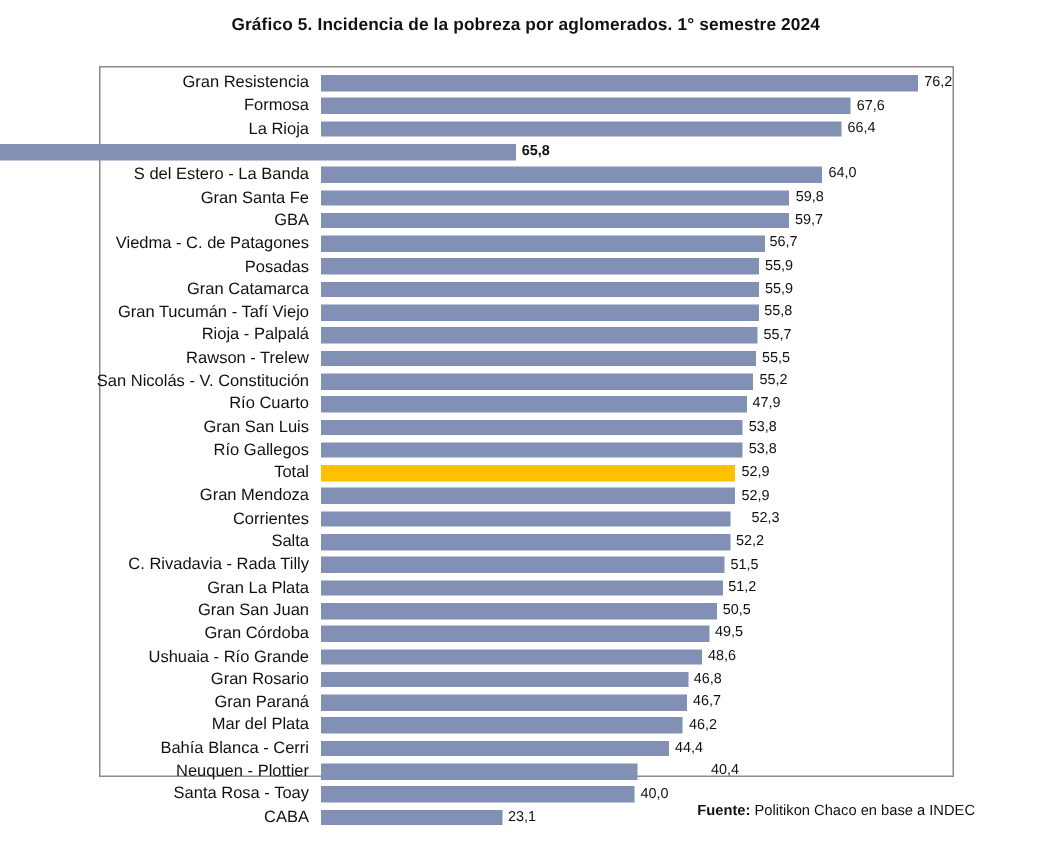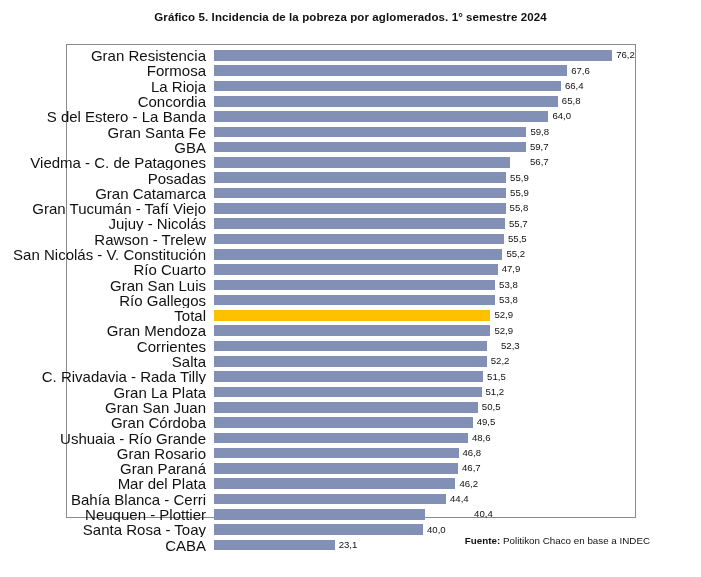--- a/index.html
+++ b/index.html
@@ -52,21 +52,21 @@
   .row {
     display: flex;
     align-items: center;
     height: 15.3px;
   }
   .row-label {
     width: 214px;
     text-align: right;
     padding-right: 8px;
     box-sizing: border-box;
-    font-size: 15px;
+    font-size: 11px;
     color: #111111;
     line-height: 1;
     white-space: nowrap;
     overflow: hidden;
   }
   .bar-track {
     position: relative;
     width: 418px;
     height: 15.3px;
   }
@@ -126,24 +126,23 @@
         </div>
       </div>
       <div class="row">
         <div class="row-label">La Rioja</div>
         <div class="bar-track">
           <div class="bar" style="width: 346.94px;"></div>
           <div class="bar-value" style="left: 350.94px;">66,4</div>
         </div>
       </div>
       <div class="row">
-        <div class="row-label">Concordia</div>
         <div class="bar-track">
           <div class="bar" style="width: 343.805px;"></div>
-          <div class="bar-value" style="left: 347.805px;">65,8</div>
+          <div class="bar-value" style="left: 347.805px; font-weight: bold;">65,8</div>
         </div>
       </div>
       <div class="row">
         <div class="row-label">S del Estero - La Banda</div>
         <div class="bar-track">
           <div class="bar" style="width: 334.4px;"></div>
           <div class="bar-value" style="left: 338.4px;">64,0</div>
         </div>
       </div>
       <div class="row">
@@ -157,21 +156,21 @@
         <div class="row-label">GBA</div>
         <div class="bar-track">
           <div class="bar" style="width: 311.933px;"></div>
           <div class="bar-value" style="left: 315.933px;">59,7</div>
         </div>
       </div>
       <div class="row">
         <div class="row-label">Viedma - C. de Patagones</div>
         <div class="bar-track">
           <div class="bar" style="width: 296.257px;"></div>
-          <div class="bar-value" style="left: 316px;">56,7</div>
+          <div class="bar-value" style="left: 299px;">56,7</div>
         </div>
       </div>
       <div class="row">
         <div class="row-label">Posadas</div>
         <div class="bar-track">
           <div class="bar" style="width: 292.077px;"></div>
           <div class="bar-value" style="left: 296.077px;">55,9</div>
         </div>
       </div>
       <div class="row">
@@ -182,21 +181,21 @@
         </div>
       </div>
       <div class="row">
         <div class="row-label">Gran Tucumán - Tafí Viejo</div>
         <div class="bar-track">
           <div class="bar" style="width: 291.555px;"></div>
           <div class="bar-value" style="left: 295.555px;">55,8</div>
         </div>
       </div>
       <div class="row">
-        <div class="row-label">Jujuy - Nicolás</div>
+        <div class="row-label">Rioja - Palpalá</div>
         <div class="bar-track">
           <div class="bar" style="width: 291.033px;"></div>
           <div class="bar-value" style="left: 295.033px;">55,7</div>
         </div>
       </div>
       <div class="row">
         <div class="row-label">Rawson - Trelew</div>
         <div class="bar-track">
           <div class="bar" style="width: 289.988px;"></div>
           <div class="bar-value" style="left: 293.988px;">55,5</div>

